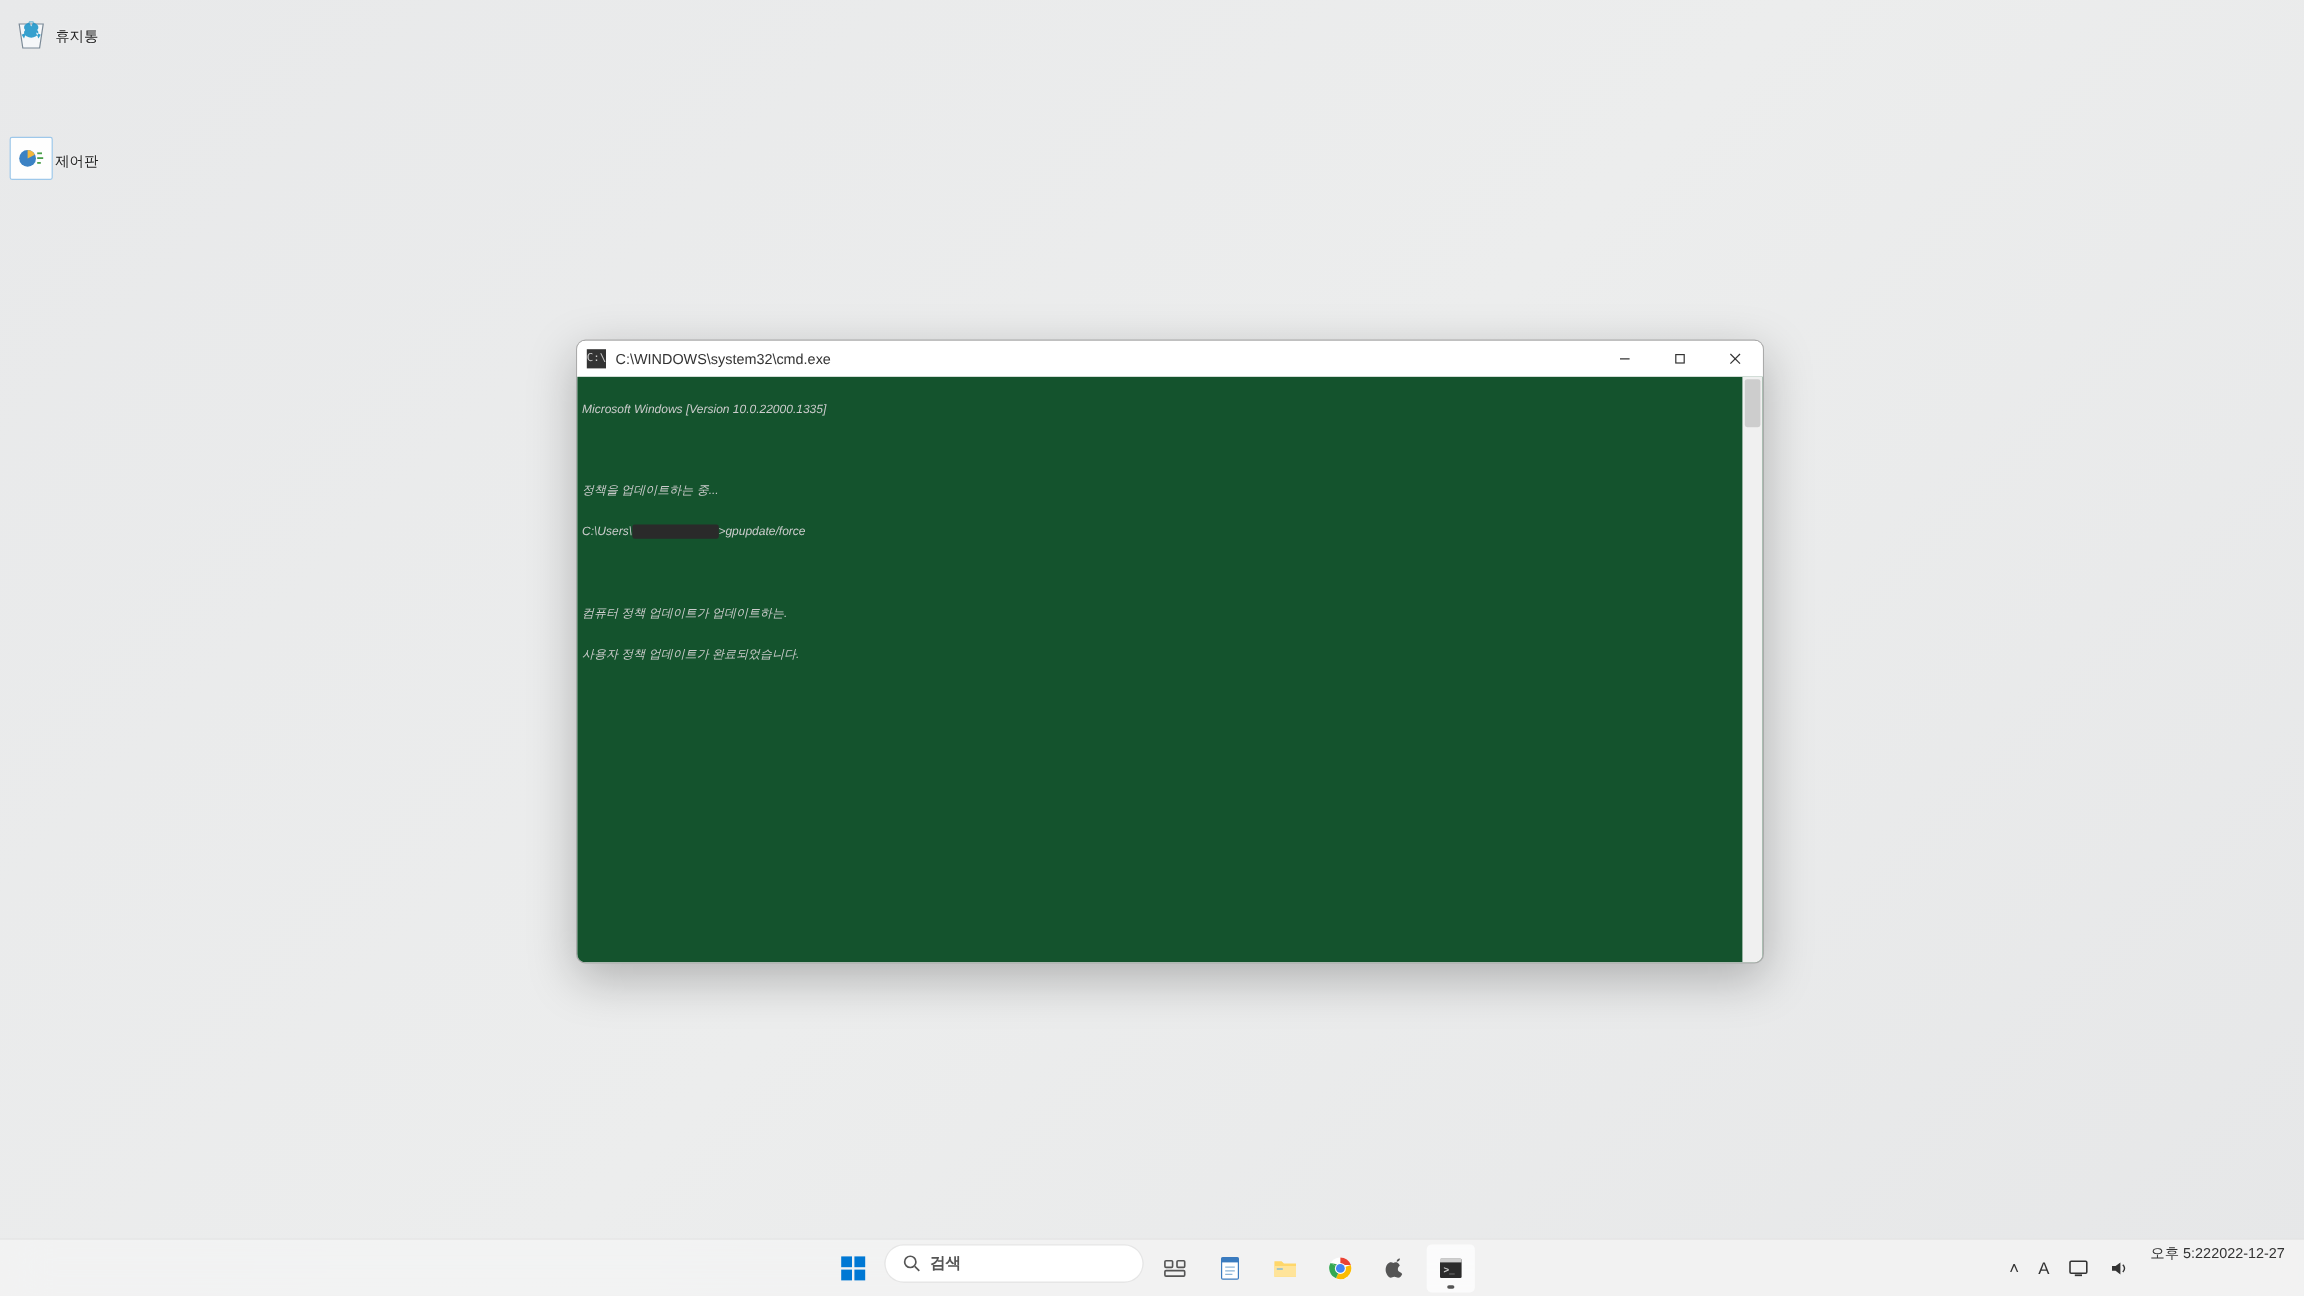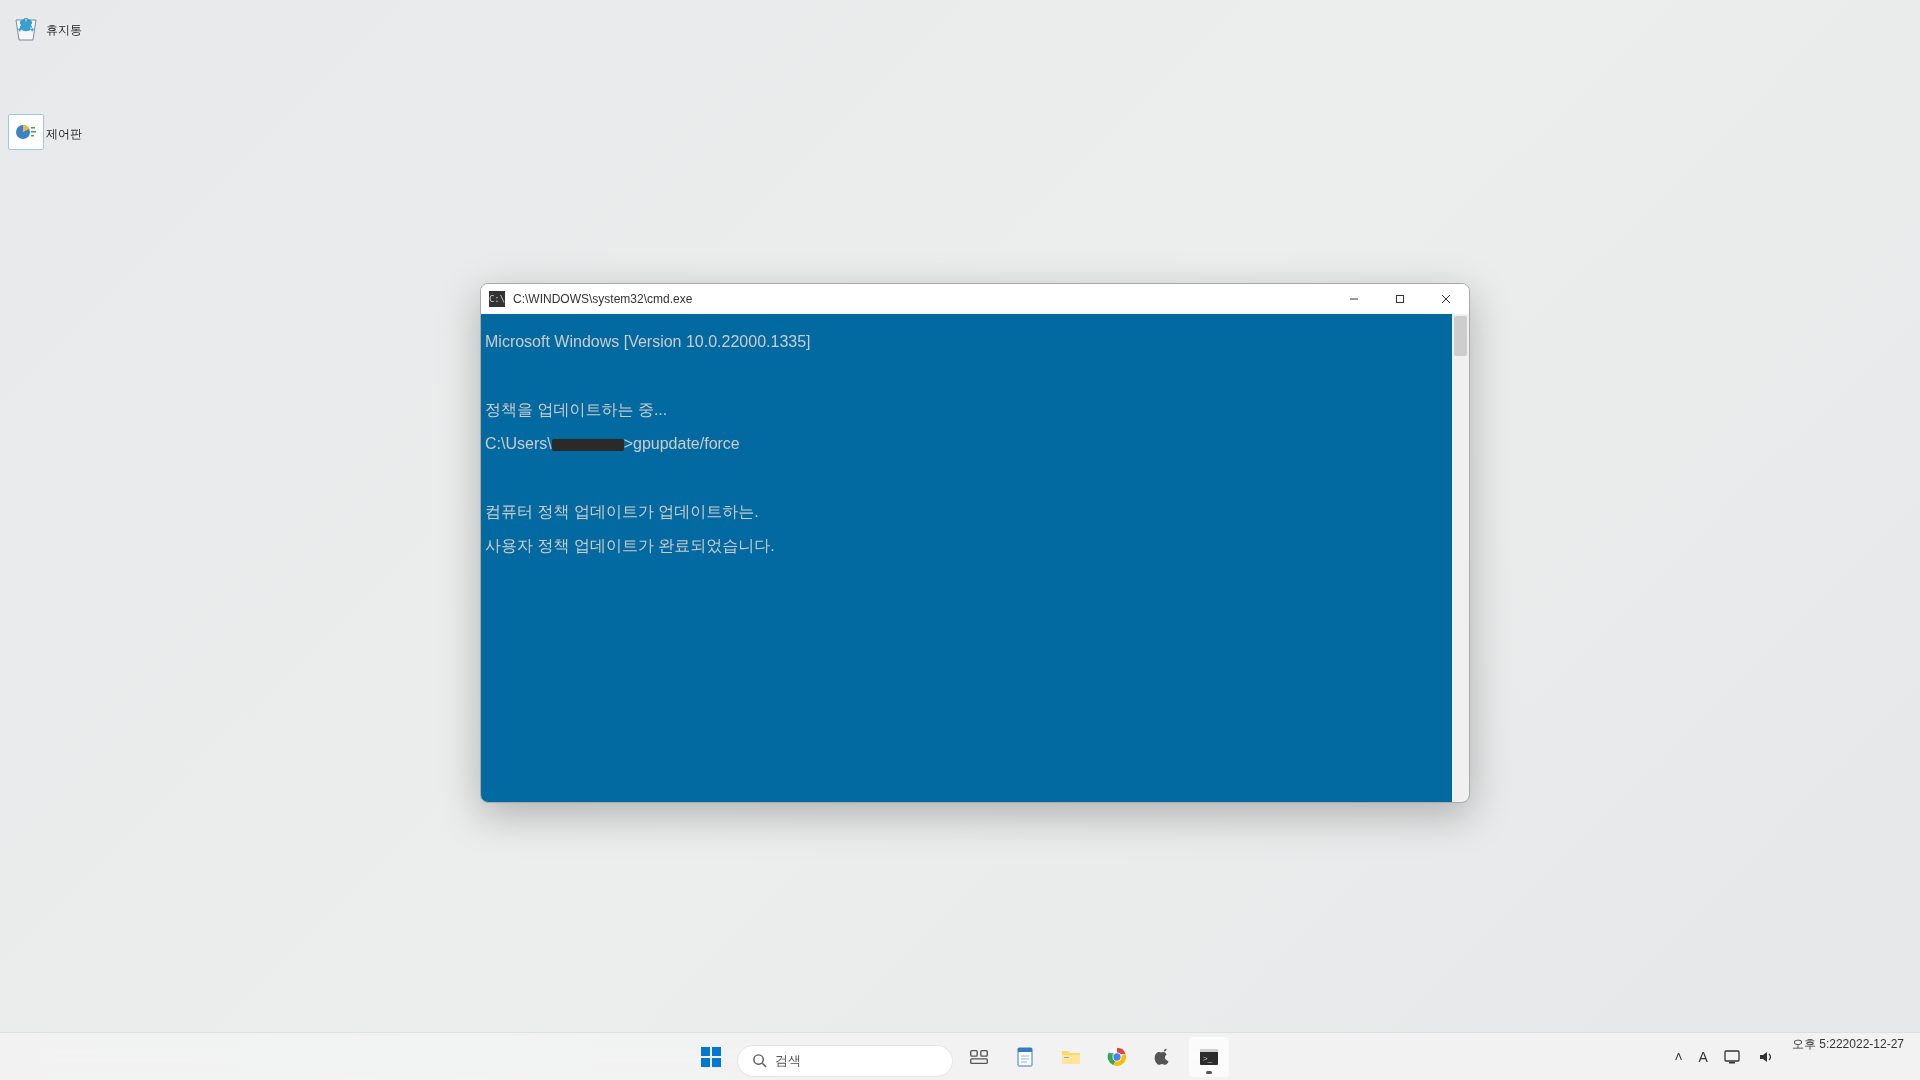--- a/index.html
+++ b/index.html
@@ -71,29 +71,30 @@
   .titlebar .spacer { flex: 1; }
   .titlebar .ctrl {
     width: 46px; height: 30px;
     display: flex; align-items: center; justify-content: center;
     font-size: 12px; color: #333;
     cursor: pointer;
   }
 
   .terminal {
     flex: 1;
-    background: #0369a1;
+    background: #14532d;
     color: #cccccc;
     font-family: "Consolas", "Gulim", monospace;
-    font-size: 16px;
+    font-size: 10px;
     line-height: 17px;
     padding: 2px 4px;
     white-space: pre;
     overflow: hidden;
     position: relative;
+    font-style: italic;
   }
   .terminal .line { display: block; }
   .terminal .redact {
     display: inline-block;
     width: 72px; height: 12px;
     background: #2a2a2a;
     vertical-align: middle;
     border-radius: 2px;
   }
   .terminal-scrollbar {
@@ -113,21 +114,21 @@
     position: absolute; left:0; bottom:0;
     width: 100%; height: 48px;
     background: rgba(243,243,243,0.85);
     backdrop-filter: blur(20px);
     border-top: 1px solid rgba(0,0,0,0.08);
     display: flex;
     align-items: center;
   }
   .taskbar-center {
     position: absolute; left: 50%; transform: translateX(-50%);
-    display: flex; align-items: flex-end; gap: 6px;
+    display: flex; align-items: flex-start; gap: 6px; font-weight: bold;
   }
   .taskbar-icon {
     width: 40px; height: 40px;
     display:flex; align-items:center; justify-content:center;
     border-radius: 4px;
     cursor: pointer;
   }
   .taskbar-icon.active { background: rgba(255,255,255,0.7); }
   .taskbar-icon.active::after {
     content:""; position:absolute; bottom:3px; width:6px; height:3px;

